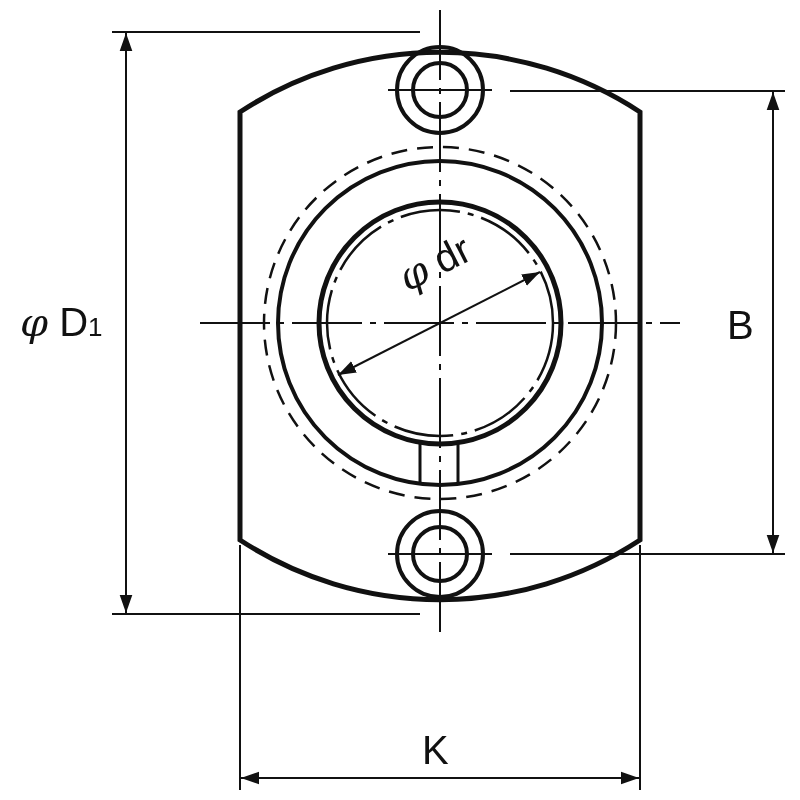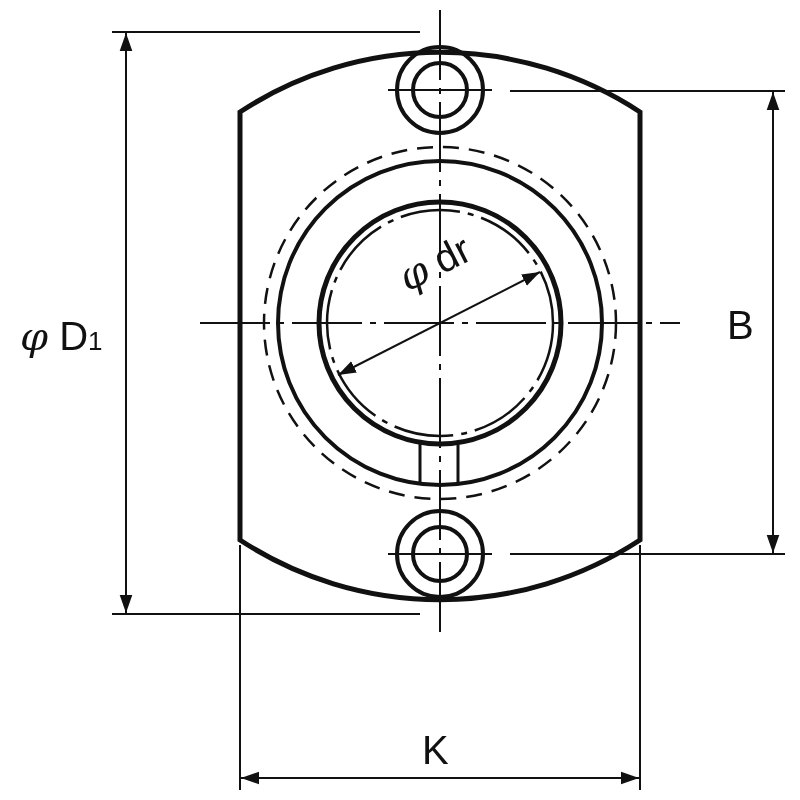--- a/index.html
+++ b/index.html
@@ -68,21 +68,21 @@
     <line x1="773" y1="92" x2="773" y2="553" marker-start="url(#arr)" marker-end="url(#arr)"></line>
   </g>
 
   <g stroke="#111" stroke-width="2" fill="none">
     <line x1="240" y1="545" x2="240" y2="790"></line>
     <line x1="640" y1="545" x2="640" y2="790"></line>
     <line x1="241" y1="778" x2="639" y2="778" marker-start="url(#arr)" marker-end="url(#arr)"></line>
   </g>
 </svg>
 
-<div class="lbl" style="left:20px; top:316px; font-size:40px;">
+<div class="lbl" style="left:20px; top:302px; font-size:40px;">
   <span class="phi">φ</span>
   <span>D</span><span class="sub">1</span>
 </div>
 
 <div class="lbl" style="left:392px; top:262px; font-size:40px; transform:rotate(-27deg); transform-origin:left top;">
   <span class="phi">φ</span>
   <span>dr</span>
 </div>
 
 <div class="lbl" style="left:727px; top:305px; font-size:40px;">B</div>

